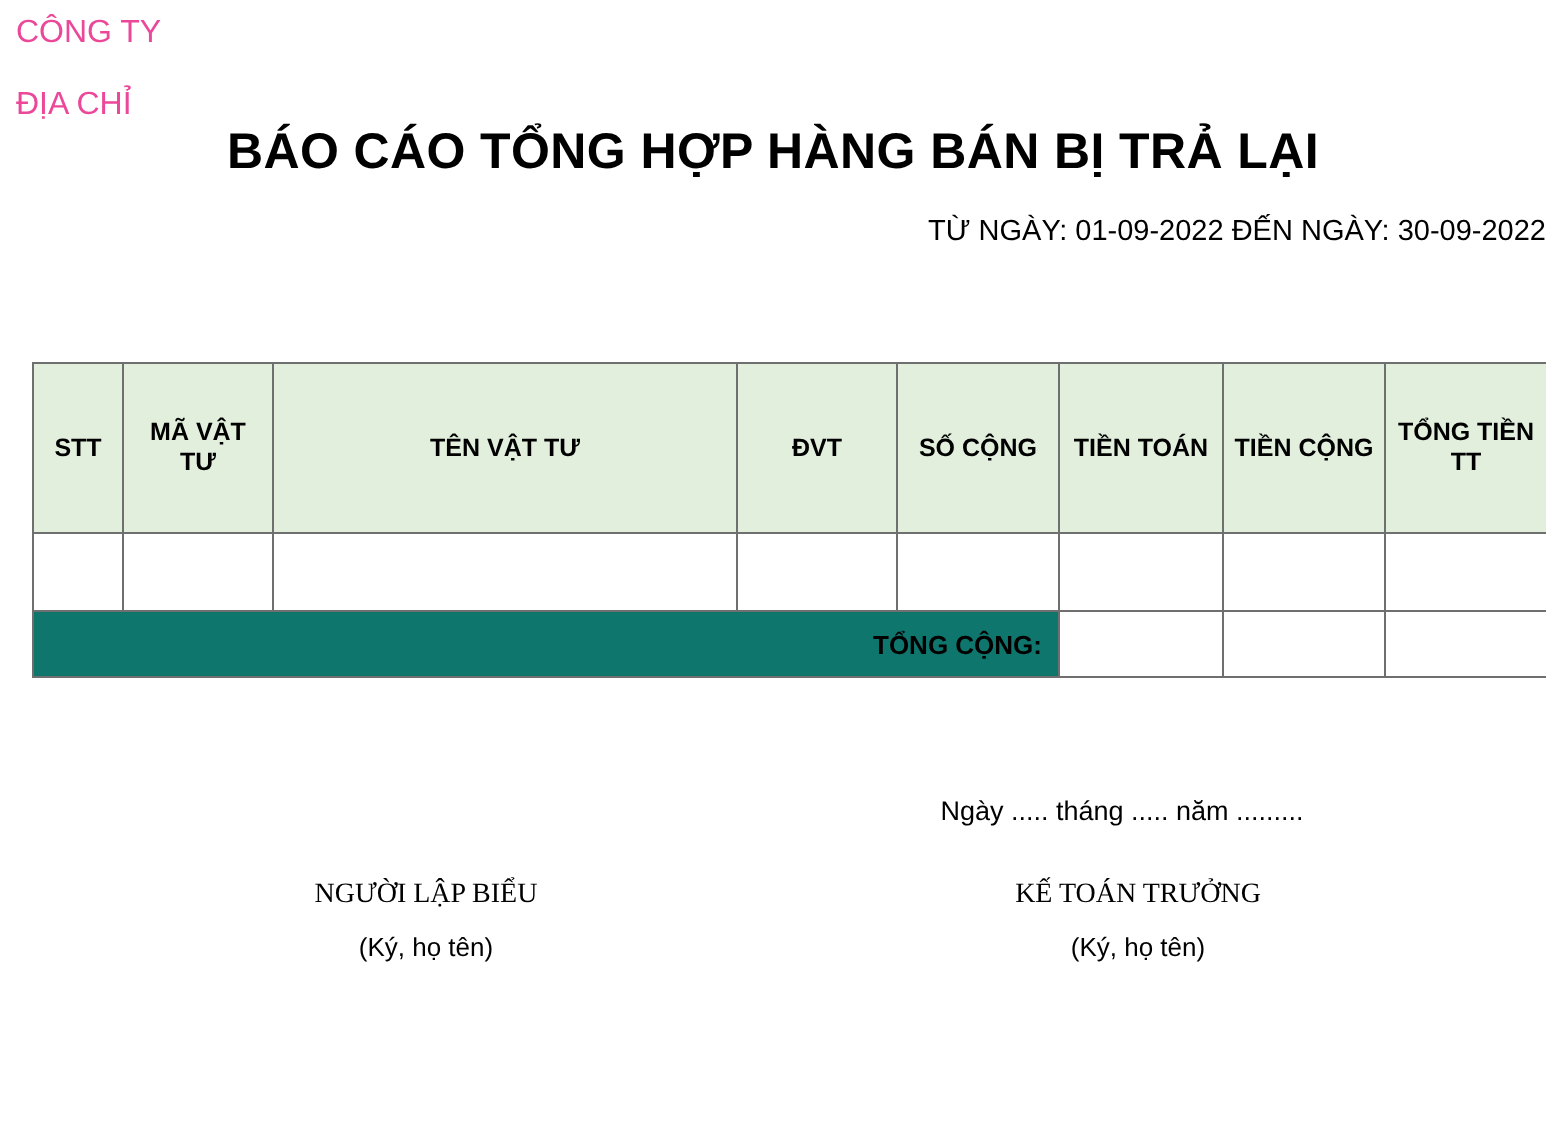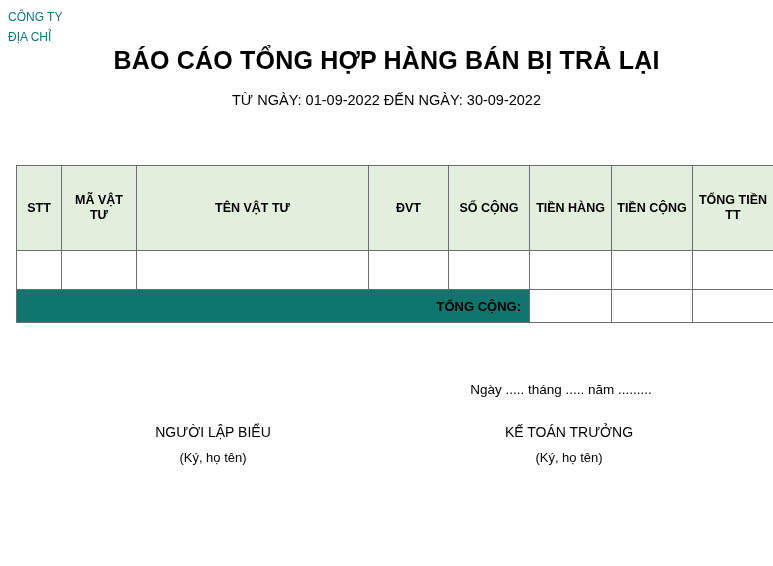--- a/index.html
+++ b/index.html
@@ -21,47 +21,48 @@
     width: 773px;
     height: 566px;
     box-sizing: border-box;
   }
 
   
   .company-block {
     padding: 6px 0 0 8px;
   }
   .company-line {
-    font-size: 12px;
+    font-size: 16px;
     line-height: 16px;
-    color: #0f766e;
+    color: #ec4899;
   }
   .company-name {
     margin-top: 3px;
   }
   .company-address {
-    margin-top: 4px;
+    margin-top: 20px;
   }
 
   
   .title-block {
     text-align: center;
   }
   .report-title {
     font-size: 25px;
     font-weight: bold;
     letter-spacing: 0.2px;
     line-height: 30px;
     color: #000;
   }
   .report-period {
     margin-top: 16px;
     font-size: 14.5px;
     line-height: 18px;
     color: #000;
+    text-align: right;
   }
 
   
   .table-wrap {
     margin-top: 40px;
     padding: 16px;
   }
   table.report-table {
     border-collapse: collapse;
     width: 757px;
@@ -131,20 +132,21 @@
     position: absolute;
     top: 42px;
     text-align: center;
   }
   .sign-col.left  { left: 48px;  width: 330px; }
   .sign-col.right { left: 404px; width: 330px; }
   .sign-role {
     font-size: 14px;
     line-height: 18px;
     font-weight: normal;
+    font-family: Liberation Serif, serif;
   }
   .sign-note {
     margin-top: 8px;
     font-size: 13px;
     line-height: 18px;
   }
 </style>
 </head>
 <body>
 
@@ -172,21 +174,21 @@
         <col class="col-tienthue">
         <col class="col-tongtien">
       </colgroup>
       <thead>
         <tr>
           <th>STT</th>
           <th>MÃ VẬT TƯ</th>
           <th>TÊN VẬT TƯ</th>
           <th>ĐVT</th>
           <th>SỐ CỘNG</th>
-          <th>TIỀN HÀNG</th>
+          <th>TIỀN TOÁN</th>
           <th>TIỀN CỘNG</th>
           <th>TỔNG TIỀN TT</th>
         </tr>
       </thead>
       <tbody>
         <tr>
           <td class="data-cell"></td>
           <td class="data-cell"></td>
           <td class="data-cell"></td>
           <td class="data-cell"></td>

